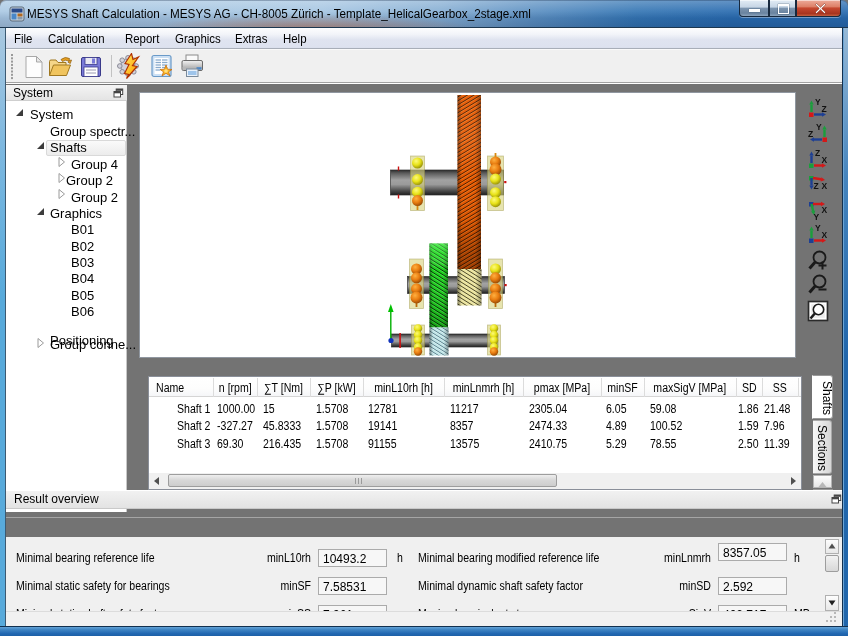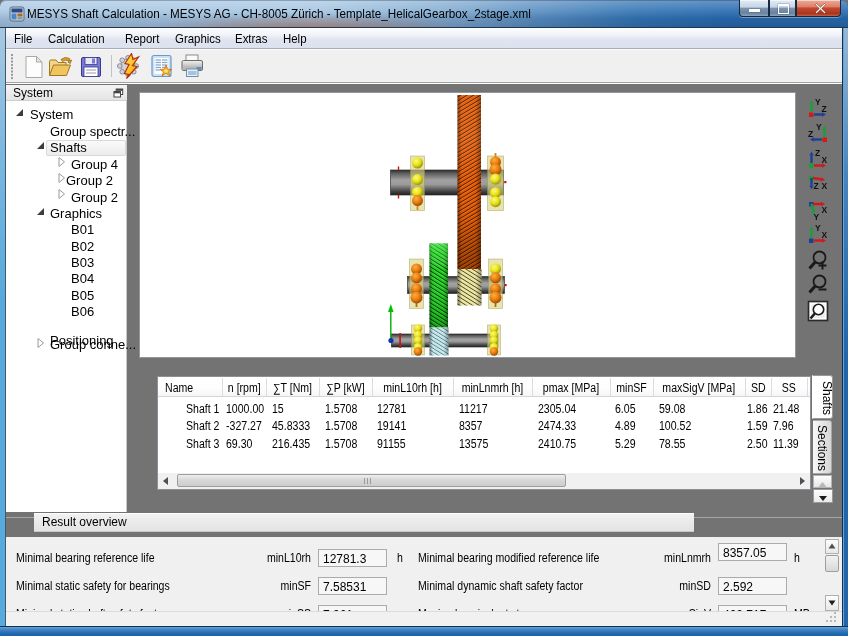--- a/index.html
+++ b/index.html
@@ -46,31 +46,31 @@
     background:linear-gradient(to bottom,#f4f4f4,#e3e3e3);
     box-shadow:inset 0 -1px 0 #cfcfcf;font-size:12px;}
   #tree{left:6px;top:101px;width:121px;height:411px;background:#fff;
     box-shadow:inset -1px 0 0 #c8c8c8;font-size:13px;color:#000;}
   .trow{position:absolute;height:16px;white-space:nowrap;}
   
   #gfx{left:139px;top:92px;width:657px;height:266px;background:#fff;
     border:1px solid #9097a0;box-sizing:border-box;}
   
   #tbl{left:148px;top:376px;width:654px;height:114px;background:#fff;
-    border:1px solid #8a8f99;box-sizing:border-box;font-size:12px;color:#000;margin-left:9px;}
+    border:1px solid #8a8f99;box-sizing:border-box;font-size:12px;color:#000;}
   .hsep{position:absolute;top:1px;width:1px;height:19px;background:#dcdcdc;}
   .cell{position:absolute;white-space:nowrap;transform:scaleX(.88);transform-origin:0 50%;}
   .cell[style*="text-align:center"]{transform-origin:50% 50%;}
   .cell[style*="text-align:right"]{transform-origin:100% 50%;}
   
   .vtab{position:absolute;box-sizing:border-box;font-size:12px;color:#000;}
   
-  #rhead{left:6px;top:513px;width:660px;height:19px;
+  #rhead{left:6px;top:490px;width:836px;height:19px;
     background:linear-gradient(to bottom,#f2f2f2,#e2e2e2);
-    box-shadow:inset 0 1px 0 #fff, inset 0 -1px 0 #c9c9c9;font-size:12px;margin-left:28px;}
+    box-shadow:inset 0 1px 0 #fff, inset 0 -1px 0 #c9c9c9;font-size:12px;}
   #rbody{left:6px;top:537px;width:836px;height:75px;background:#f0f0f0;font-size:12px;}
   .rlabel{position:absolute;white-space:nowrap;color:#000;transform:scaleX(.88);transform-origin:0 50%;}
   .rlabel[style*="text-align:right"]{transform-origin:100% 50%;}
   .rbox{position:absolute;width:69px;height:18px;background:#f7f7f7;border:1px solid #ababab;
     box-sizing:border-box;padding:2px 0 0 4px;font-size:12px;}
   #statusbar{left:6px;top:611px;width:836px;height:15px;background:#f1f1f1;
     box-shadow:inset 0 1px 0 #dcdcdc;}
 </style>
 </head>
 <body>
@@ -555,21 +555,21 @@
         <rect x="3.2" y="1" width="6.5" height="5.5" fill="#fff" stroke="#444" stroke-width="1"></rect>
         <rect x="3.2" y="1" width="6.5" height="1.8" fill="#444"></rect>
         <rect x="1" y="3.5" width="6.5" height="5.5" fill="#fff" stroke="#444" stroke-width="1"></rect>
         <rect x="1" y="3.5" width="6.5" height="1.8" fill="#444"></rect>
       </svg>
     </div>
   <div class="abs" id="rbody">
 
     <div class="rlabel" style="left:10px;top:14px">Minimal bearing reference life</div>
     <div class="rlabel" style="left:205px;top:14px;width:100px;text-align:right">minL10rh</div>
-    <div class="rbox" style="left:312px;top:11.5px">12781.3</div>
+    <div class="rbox" style="left:312px;top:11.5px">10493.2</div>
     <div class="rlabel" style="left:391px;top:14px">h</div>
     <div class="rlabel" style="left:412px;top:14px">Minimal bearing modified reference life</div>
     <div class="rlabel" style="left:605px;top:14px;width:100px;text-align:right">minLnmrh</div>
     <div class="rbox" style="left:712px;top:6px">8357.05</div>
     <div class="rlabel" style="left:788px;top:14px">h</div>
 
     <div class="rlabel" style="left:10px;top:42px">Minimal static safety for bearings</div>
     <div class="rlabel" style="left:205px;top:42px;width:100px;text-align:right">minSF</div>
     <div class="rbox" style="left:312px;top:40px">7.58531</div>
     <div class="rlabel" style="left:412px;top:42px">Minimal dynamic shaft safety factor</div>

